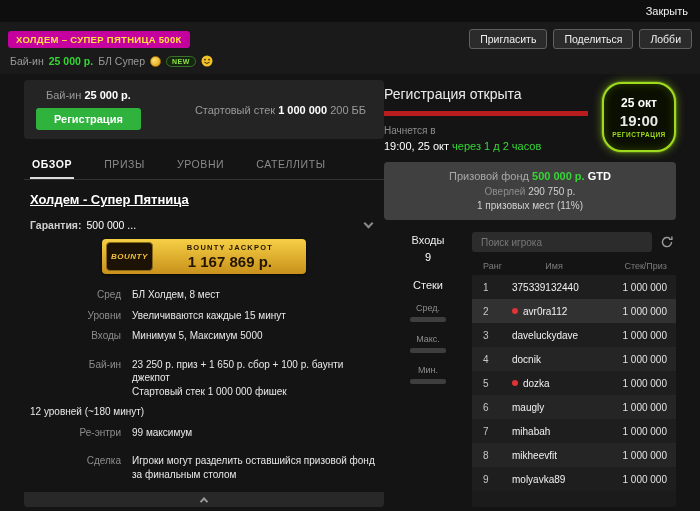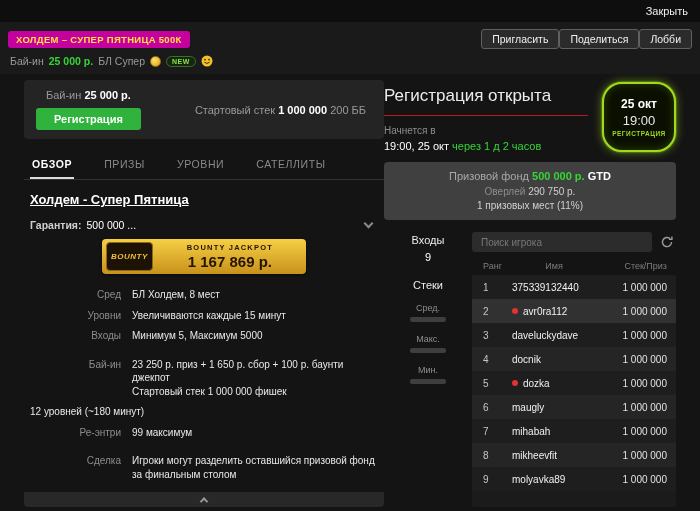--- a/index.html
+++ b/index.html
@@ -13,21 +13,21 @@
   .app { width:700px; height:511px; display:flex; flex-direction:column; background:#141414; }
 
   
   .topbar { height:22px; flex-shrink:0; display:flex; justify-content:flex-end; align-items:center; padding:0 12px; background:#0e0e0e; }
   .close-btn { font-size:11px; color:#f0f0f0; cursor:pointer; background:none; border:none; font-family:inherit; }
 
   
   .header { padding:5px 8px 3px; background:#1a1a1a; flex-shrink:0; }
   .header-row1 { display:flex; align-items:center; justify-content:space-between; height:24px; }
   .title-badge { background:#c4009e; color:#ffe23d; font-size:9.5px; font-weight:bold; padding:3px 8px; border-radius:3px; letter-spacing:.3px; white-space:nowrap; }
-  .header-buttons { display:flex; }
+  .header-buttons { display:flex; gap:6px; }
   .hdr-btn { background:#2b2b2b; border:1px solid #606060; color:#f0f0f0; font-size:10.5px; padding:3px 10px; border-radius:3px; font-family:inherit; cursor:pointer; }
   .header-row2 { display:flex; align-items:center; gap:5px; font-size:10.5px; color:#9a9a9a; height:20px; padding-left:2px; }
   .green-strong { color:#35d535; font-weight:bold; }
   .coin-icon { width:11px; height:11px; border-radius:50%; background:radial-gradient(circle at 35% 35%, #ffe169, #dd9f16); display:inline-block; border:1px solid #a87708; }
   .new-badge { border:1px solid #39702c; color:#8ee14a; background:#15260f; font-size:7px; font-weight:bold; padding:1px 5px; border-radius:7px; letter-spacing:.5px; }
   .smiley-icon { display:inline-flex; }
 
   
   .content { display:flex; gap:0; padding:6px 24px 4px; flex:1; min-height:0; }
 
@@ -64,29 +64,29 @@
   .detail-label { width:102px; flex-shrink:0; text-align:right; color:#8d8d8d; padding-right:11px; line-height:1.35; }
   .detail-value { flex:1; color:#e8e8e8; line-height:1.35; }
 
   .collapse-bar { height:15px; flex-shrink:0; background:#282828; border-radius:0 0 4px 4px; display:flex; align-items:center; justify-content:center; margin-top:4px; cursor:pointer; }
   .chev-up { width:6px; height:6px; border-left:2px solid #9a9a9a; border-top:2px solid #9a9a9a; transform:rotate(45deg) translate(1px,1px); }
 
   
   .right-panel { flex:1; display:flex; flex-direction:column; min-width:0; min-height:0; }
   .reg-section { display:flex; gap:14px; flex-shrink:0; }
   .reg-info { flex:1; padding-top:6px; min-width:0; }
-  .reg-status { font-size:17px; color:#ececec; padding-bottom:9px; border-bottom:1px solid #b91c1c; }
+  .reg-status { font-size:14px; color:#ececec; padding-bottom:9px; border-bottom:5px solid #b91c1c; }
   .starts-label { font-size:10px; color:#8d8d8d; margin-top:9px; }
   .starts-line { font-size:11px; color:#fff; margin-top:4px; }
   .starts-in { color:#35d535; }
   .date-badge { width:74px; height:70px; flex-shrink:0; border-radius:20px; border:2px solid #9fdb1d; background:#0b0f01;
     box-shadow:0 0 10px rgba(160,220,25,.55), 0 0 2px rgba(160,220,25,.9), inset 0 0 8px rgba(160,220,25,.25);
     display:flex; flex-direction:column; align-items:center; justify-content:center; gap:2px; margin-top:2px; }
   .badge-date { font-size:12px; font-weight:bold; color:#fff; }
-  .badge-time { font-size:13px; color:#e8e8e8; }
+  .badge-time { font-size:15px; color:#e8e8e8;font-weight:bold; }
   .badge-reg { font-size:6.5px; color:#9fdb1d; font-weight:bold; letter-spacing:.5px; }
 
   .prize-box { background:#404040; border-radius:4px; text-align:center; padding:8px 4px 9px; margin-top:10px; flex-shrink:0; }
   .prize-line1 { font-size:11px; color:#a8a8a8; }
   .prize-value { color:#35d535; font-weight:bold; }
   .prize-gtd { color:#fff; font-weight:bold; }
   .prize-line2 { font-size:10px; color:#8d8d8d; margin-top:4px; }
   .prize-line2 b { color:#cfcfcf; font-weight:normal; }
   .prize-line3 { font-size:10px; color:#cfcfcf; margin-top:3px; }
 

